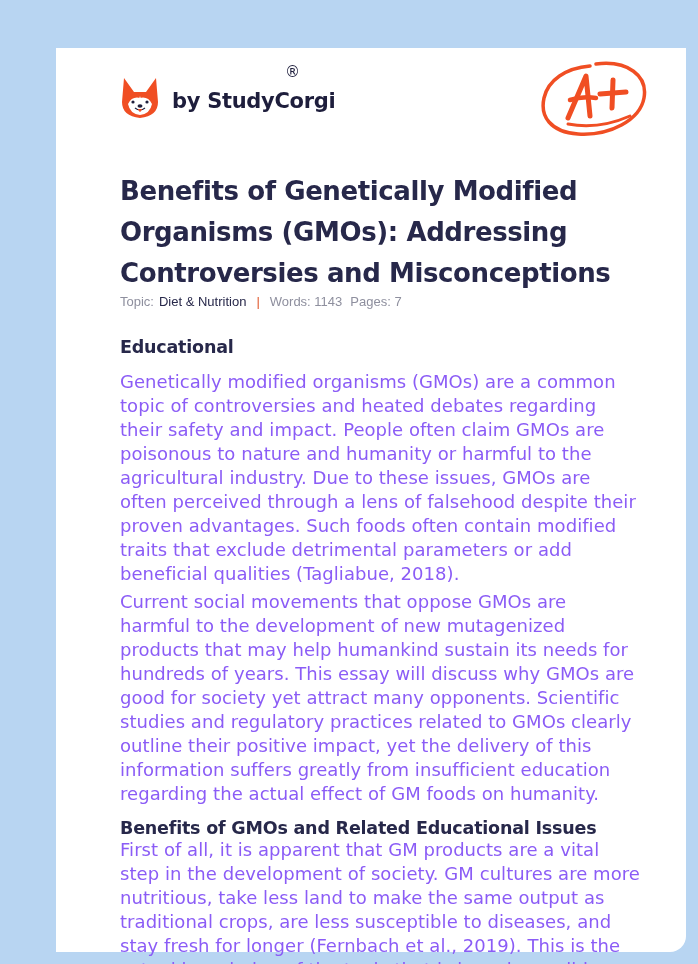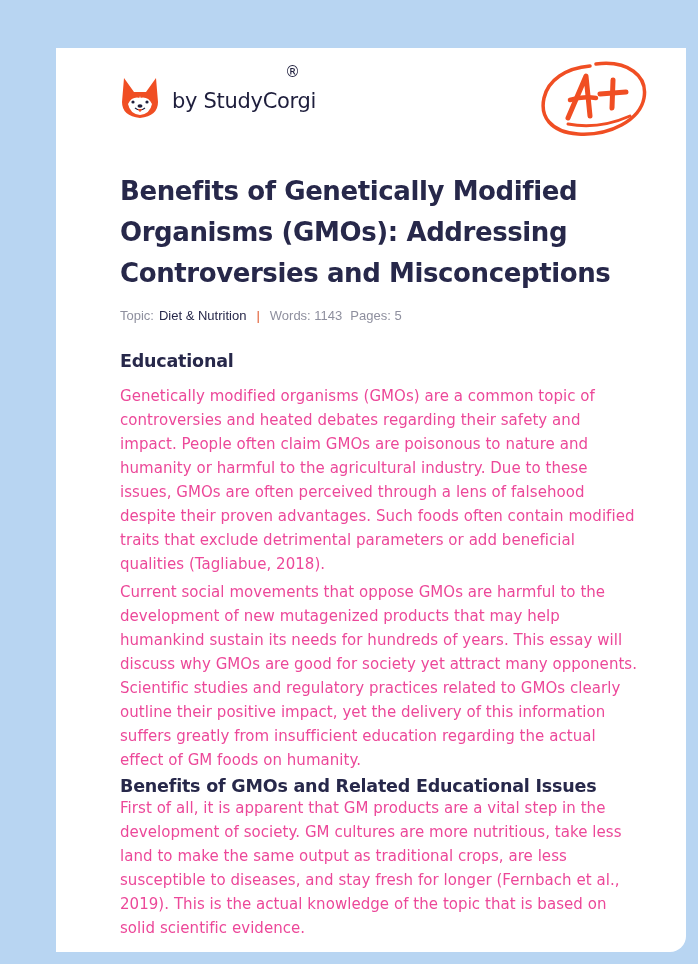--- a/index.html
+++ b/index.html
@@ -13,50 +13,50 @@
     position: absolute; left: 56px; top: 48px;
     width: 630px; height: 904px;
     background: #ffffff;
     border-bottom-right-radius: 16px;
   }
   .header { position: absolute; left: 0; top: 0; width: 630px; height: 110px; }
   .logo { position: absolute; left: 64px; top: 28px; display: flex; align-items: center; }
   .logo svg { display: block; }
   .brand {
     margin-left: 12px; margin-top: 6px;
-    font-family: "DejaVu Sans", sans-serif; font-weight: normal;
+    font-family: "DejaVu Sans", sans-serif; font-weight: bold;
     font-size: 21px; color: #1e1e3c; letter-spacing: -0.3px;
   }
   .reg {
     position: absolute; left: 229px; top: 15px;
     font-family: "DejaVu Sans", sans-serif; font-size: 15px; color: #1e1e3c;
   }
   .grade { position: absolute; left: 482px; top: 10px; }
   .content { position: absolute; left: 64px; top: 123px; width: 520px; }
   h1 {
     margin: 0; font-family: "DejaVu Sans", sans-serif; font-weight: bold;
     font-size: 26px; line-height: 41px; color: #27284a; letter-spacing: -0.4px;
   }
-  .meta { margin-top: 14px; font-size: 13px; color: #8e8f9e; display: flex; align-items: center; }
+  .meta { font-size: 13px; color: #8e8f9e; display: flex; align-items: center; }
   .meta .val { color: #27284a; margin-left: 5px; }
   .meta .sep { color: #e0562b; margin: 0 10px 0 10px; }
   .meta .words { margin-right: 8px; }
   h2 {
     margin: 0; font-family: "DejaVu Sans", sans-serif; font-weight: bold;
     font-size: 17.5px; color: #27284a; letter-spacing: -0.2px;
   }
   .h-intro { margin-top: 28px; }
   p {
     margin: 0; font-family: "DejaVu Sans", sans-serif;
-    font-size: 15px; line-height: 24px; color: #ec4899;
+    font-size: 18px; line-height: 24px; color: #8b5cf6;
     letter-spacing: 0.05px;
   }
   .p1 { margin-top: 13px; }
   .p2 { margin-top: 4px; }
-  .h-benefits { margin-top: 4px; }
+  .h-benefits { margin-top: 12px; }
   .p3 { }
 </style>
 </head>
 <body>
 
 <div class="card">
   <div class="header">
     <div class="logo">
       <span>
         <svg width="40" height="44" viewBox="0 0 40 44">
@@ -86,21 +86,21 @@
   </div>
 
   <div class="content">
     <h1>Benefits of Genetically Modified Organisms (GMOs): Addressing Controversies and Misconceptions</h1>
 
     <div class="meta">
       <span>Topic:</span>
       <span class="val">Diet &amp; Nutrition</span>
       <span class="sep">|</span>
       <span class="words">Words: 1143</span>
-      <span>Pages: 5</span>
+      <span>Pages: 7</span>
     </div>
 
     <h2 class="h-intro">Educational</h2>
     <p class="p1">Genetically modified organisms (GMOs) are a common topic of controversies and heated debates regarding their safety and impact. People often claim GMOs are poisonous to nature and humanity or harmful to the agricultural industry. Due to these issues, GMOs are often perceived through a lens of falsehood despite their proven advantages. Such foods often contain modified traits that exclude detrimental parameters or add beneficial qualities (Tagliabue, 2018).</p>
     <p class="p2">Current social movements that oppose GMOs are harmful to the development of new mutagenized products that may help humankind sustain its needs for hundreds of years. This essay will discuss why GMOs are good for society yet attract many opponents. Scientific studies and regulatory practices related to GMOs clearly outline their positive impact, yet the delivery of this information suffers greatly from insufficient education regarding the actual effect of GM foods on humanity.</p>
 
     <h2 class="h-benefits">Benefits of GMOs and Related Educational Issues</h2>
     <p class="p3">First of all, it is apparent that GM products are a vital step in the development of society. GM cultures are more nutritious, take less land to make the same output as traditional crops, are less susceptible to diseases, and stay fresh for longer (Fernbach et al., 2019). This is the actual knowledge of the topic that is based on solid scientific evidence.</p>
   </div>
 </div>

